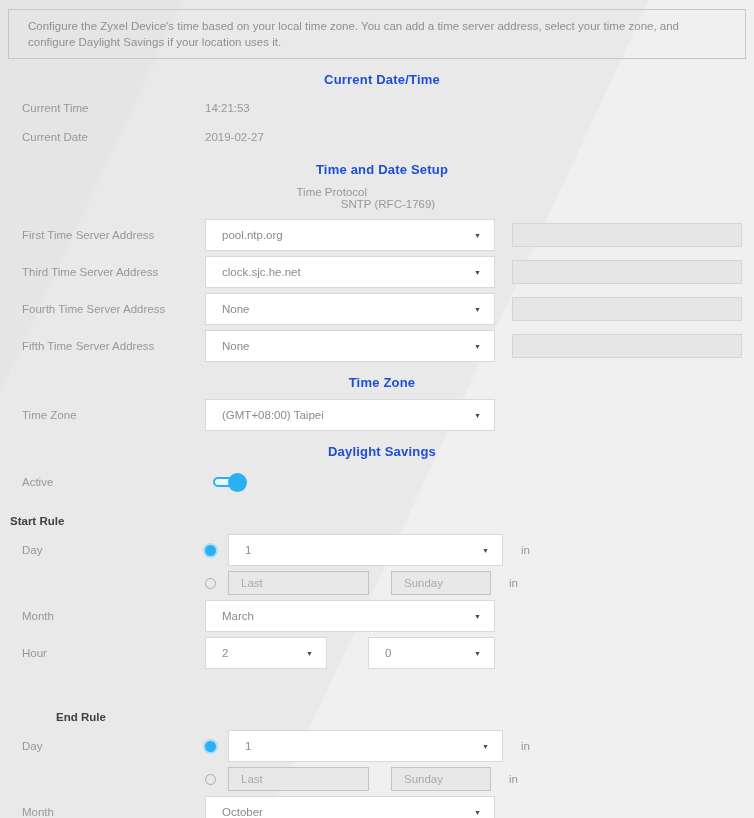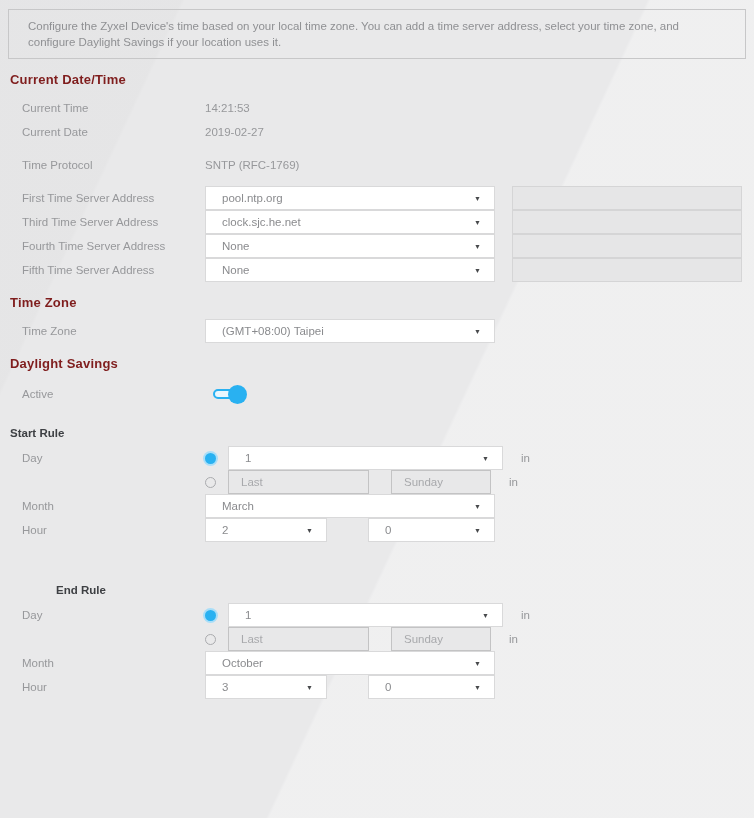--- a/index.html
+++ b/index.html
@@ -25,47 +25,49 @@
     padding:8px 19px;
     font-size:11.5px;
     line-height:16px;
     color:#8f9093;
   }
 
   .section-title {
     margin:13px 0 0 10px;
     font-size:13px;
     font-weight:bold;
-    color:#7f1d1d;
+    color:#1d4ed8;
     letter-spacing:0.2px;
+    text-align:center;
   }
   .subsection-title {
     margin:21px 0 0 10px;
     font-size:11.5px;
     font-weight:bold;
     color:#3e4044;
   }
 
   .row {
     display:flex;
     align-items:center;
     padding-left:22px;
     min-height:24px;
+    margin-top:5px;
   }
   .row .lbl {
     flex:none;
     width:183px;
     font-size:11.5px;
     color:#97989b;
   }
   .row .val { font-size:11.5px; color:#97989b; }
 
   .select {
     position:relative;
-    height:24px;
+    height:32px;
     background:#ffffff;
     border:1px solid #d9d9da;
     display:flex;
     align-items:center;
     padding:0 28px 0 16px;
     font-size:11.5px;
     color:#8a8b8e;
     cursor:pointer;
   }
   .select .caret {
@@ -146,21 +148,22 @@
   <div class="section-title">Current Date/Time</div>
   <div class="row" style="margin-top:9px;">
     <div class="lbl">Current Time</div>
     <div class="val">14:21:53</div>
   </div>
   <div class="row">
     <div class="lbl">Current Date</div>
     <div class="val">2019-02-27</div>
   </div>
 
-  <div class="row" style="margin-top:9px;">
+  <div class="section-title">Time and Date Setup</div>
+  <div class="row" style="margin-top:9px;flex-direction:column;">
     <div class="lbl">Time Protocol</div>
     <div class="val">SNTP (RFC-1769)</div>
   </div>
 
   <div class="row" style="margin-top:9px;border-radius:10px;">
     <div class="lbl">First Time Server Address</div>
     <div class="select w290">
       <span>pool.ntp.org</span>
       <span class="caret">▼</span>
     </div>

